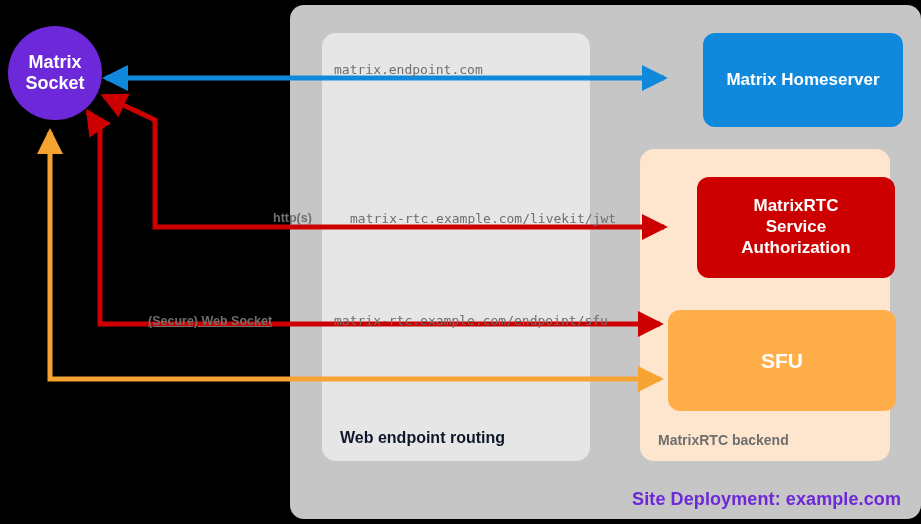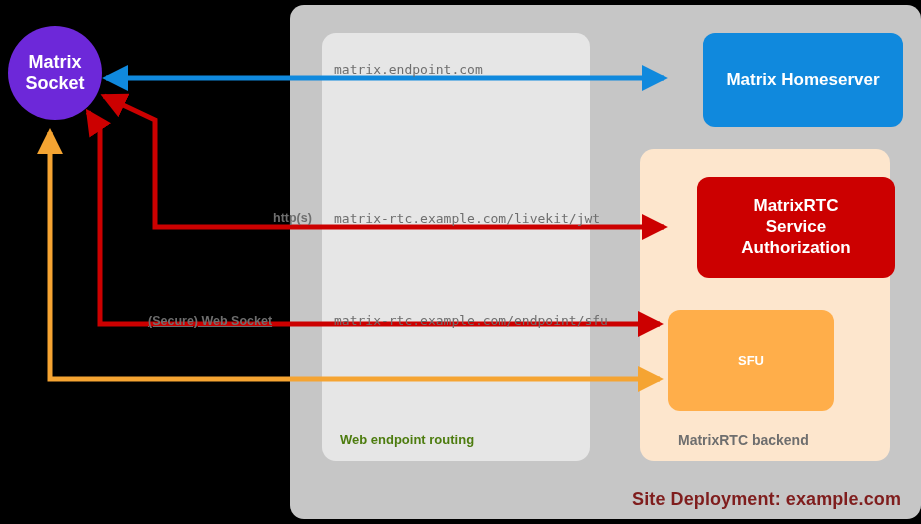--- a/index.html
+++ b/index.html
@@ -23,42 +23,42 @@
     top: 5px;
     width: 631px;
     height: 514px;
     background: #c6c6c6;
     border-radius: 14px;
   }
   .site-label {
     position: absolute;
     right: 20px;
     bottom: 9px;
-    color: #7f1d1d;
+    color: #6d28d9;
     font-size: 18px;
     font-weight: bold;
     letter-spacing: 0.1px;
     white-space: nowrap;
   }
 
   .routing-box {
     position: absolute;
     left: 322px;
     top: 33px;
     width: 268px;
     height: 428px;
     background: #e6e6e6;
     border-radius: 14px;
   }
   .routing-label {
     position: absolute;
     left: 18px;
     bottom: 14px;
-    color: #4d7c0f;
-    font-size: 13px;
+    color: #0f172a;
+    font-size: 16px;
     font-weight: bold;
     white-space: nowrap;
     text-align: right;
   }
 
   .backend-box {
     position: absolute;
     left: 640px;
     top: 149px;
     width: 250px;
@@ -67,21 +67,20 @@
     border-radius: 14px;
   }
   .backend-label {
     position: absolute;
     left: 18px;
     bottom: 13px;
     color: #6e6e6e;
     font-size: 14px;
     font-weight: bold;
     white-space: nowrap;
-    margin-left: 20px;
   }
 
   
   .client-circle {
     position: absolute;
     left: 8px;
     top: 26px;
     width: 94px;
     height: 94px;
     border-radius: 50%;
@@ -115,23 +114,23 @@
     background: #1089dd;
     font-size: 17px;
     margin-left: 37px;
   }
   .node-auth {
     left: 697px; top: 177px; width: 198px; height: 101px;
     background: #cc0000;
     font-size: 17px;
   }
   .node-sfu {
-    left: 668px; top: 310px; width: 166px; height: 101px;
+    left: 668px; top: 310px; width: 228px; height: 101px;
     background: #ffae4a;
-    font-size: 13px;
+    font-size: 21px;
   }
 
   
   .conn-layer {
     position: absolute;
     left: 0; top: 0;
     width: 921px; height: 524px;
     overflow: visible;
     pointer-events: none;
   }
@@ -209,21 +208,21 @@
   </svg>
 
 
   <span class="edge-label" style="left:233px; top:211px;margin-left:40px;">http(s)</span>
 
   <span class="edge-label" style="left:148px; top:314px;text-decoration:underline;">(Secure) Web Socket</span>
 
 
   <span class="ep-label" style="left:334px; top:62px;">matrix.endpoint.com</span>
 
-  <span class="ep-label" style="left:334px; top:211px;">matrix-rtc.example.com/livekit/jwt</span>
+  <span class="ep-label" style="left:350px; top:211px;">matrix-rtc.example.com/livekit/jwt</span>
 
   <span class="ep-label" style="left:334px; top:313px;">matrix-rtc.example.com/endpoint/sfu</span>
 
   <div class="client-circle">
     <span>Matrix</span>
     <span>Socket</span>
   </div>
 
   <div class="node-box node-homeserver">
     <span>Matrix Homeserver</span>

